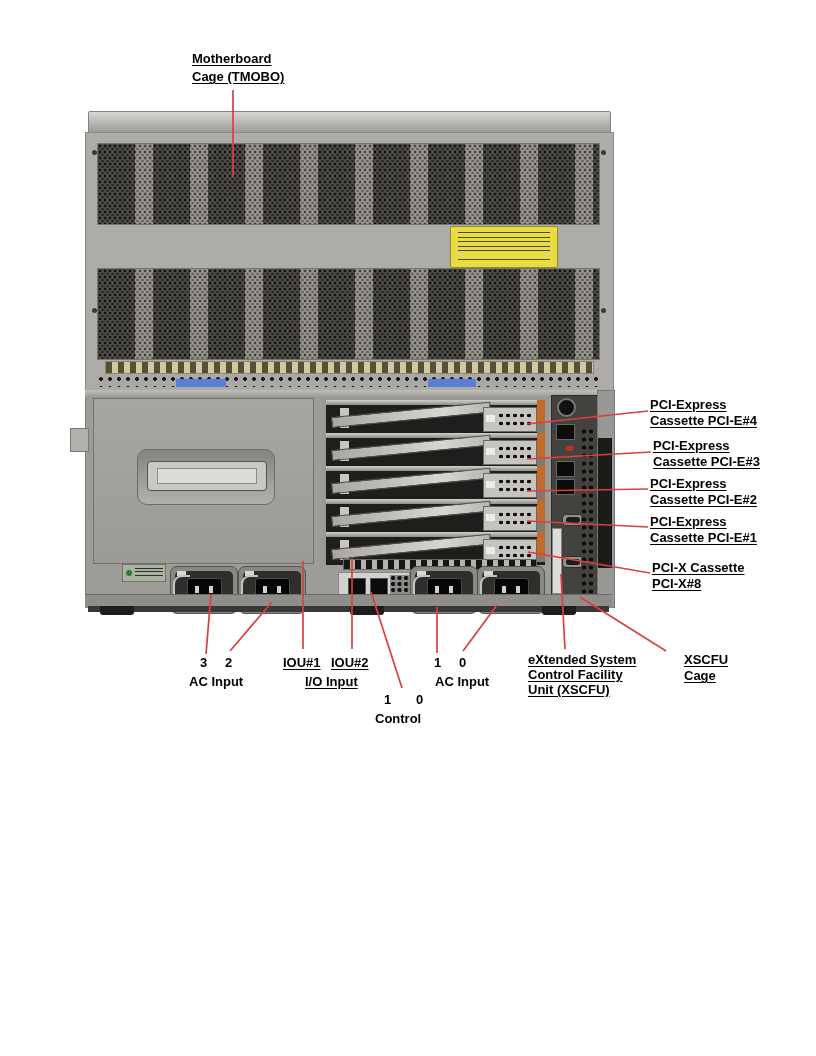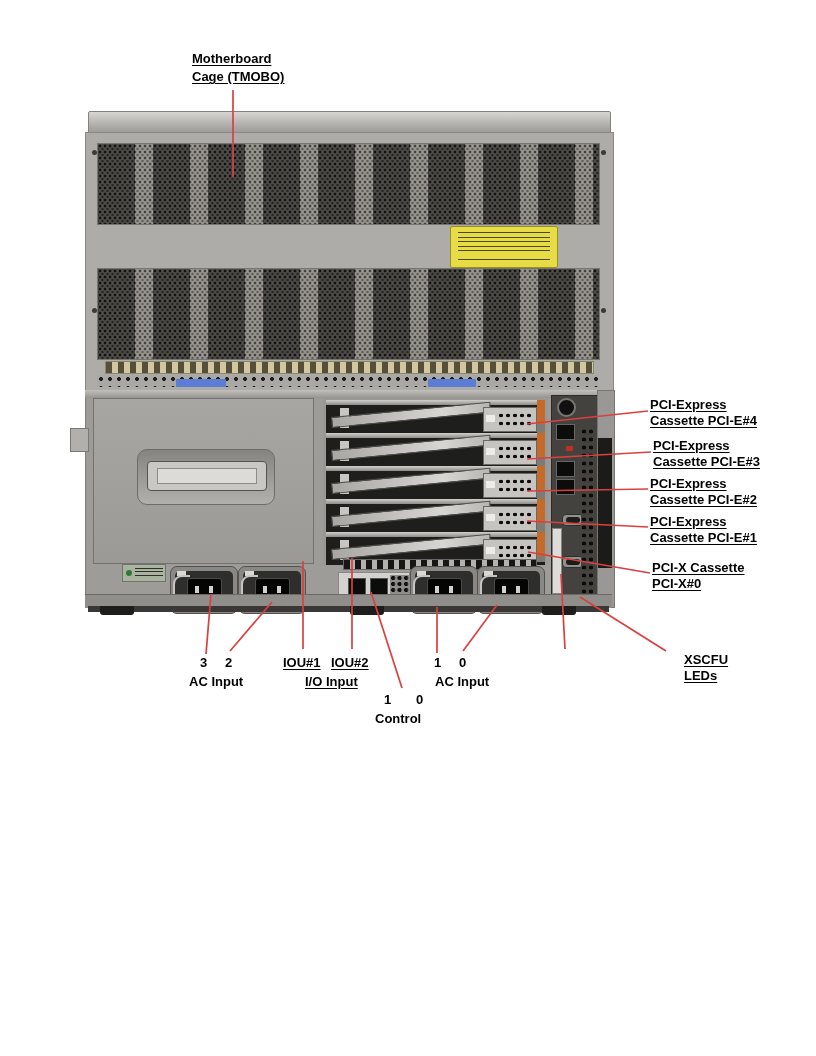--- a/index.html
+++ b/index.html
@@ -279,23 +279,26 @@
 Cage (TMOBO)</div>
   <div class="lbl u" style="left:650px;top:397px;">PCI-Express
 Cassette PCI-E#4</div>
   <div class="lbl u" style="left:653px;top:438px;">PCI-Express
 Cassette PCI-E#3</div>
   <div class="lbl u" style="left:650px;top:476px;">PCI-Express
 Cassette PCI-E#2</div>
   <div class="lbl u" style="left:650px;top:514px;">PCI-Express
 Cassette PCI-E#1</div>
   <div class="lbl u" style="left:652px;top:560px;">PCI-X Cassette
-PCI-X#0</div>
+PCI-X#8</div>
+  <div class="lbl u lh15" style="left:528px;top:652px;">eXtended System
+Control Facility
+Unit (XSCFU)</div>
   <div class="lbl u" style="left:684px;top:652px;">XSCFU
-LEDs</div>
+Cage</div>
 
   <span class="num" style="left:200px;top:655px;">3</span>
   <span class="num" style="left:225px;top:655px;">2</span>
   <span class="num" style="left:189px;top:674px;">AC Input</span>
 
   <span class="num u" style="left:283px;top:655px;">IOU#1</span>
   <span class="num u" style="left:331px;top:655px;">IOU#2</span>
   <span class="num u" style="left:305px;top:674px;">I/O Input</span>
 
   <span class="num" style="left:384px;top:692px;">1</span>

